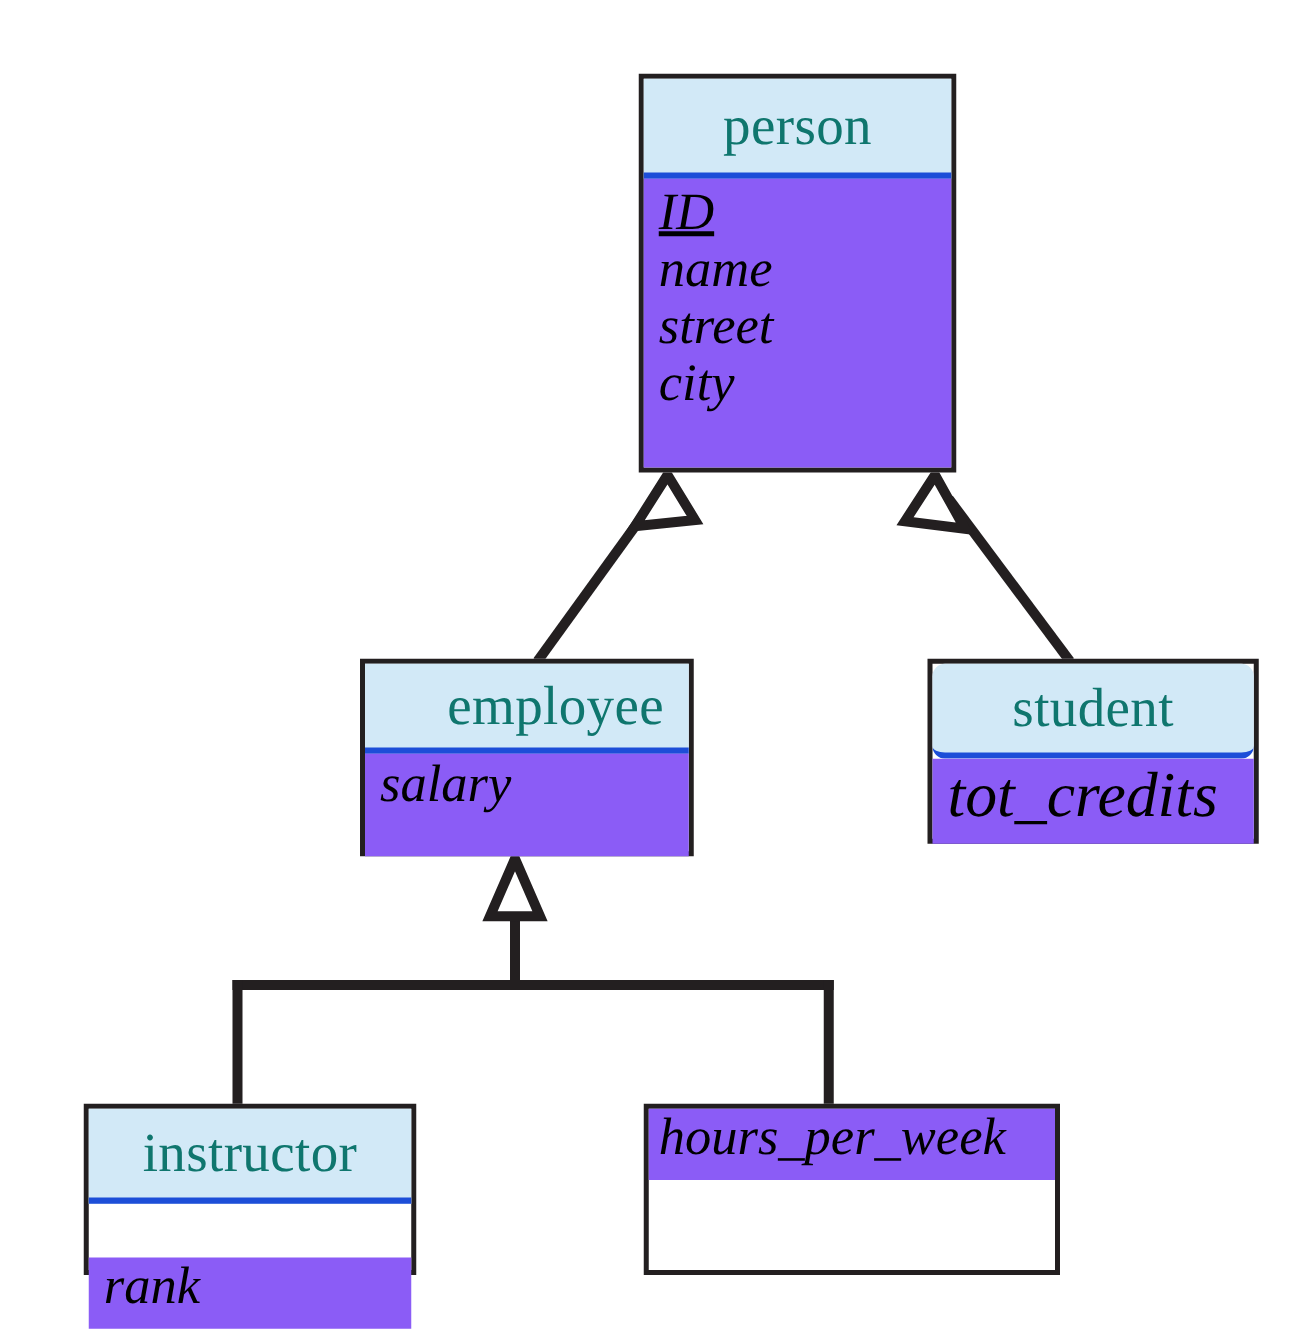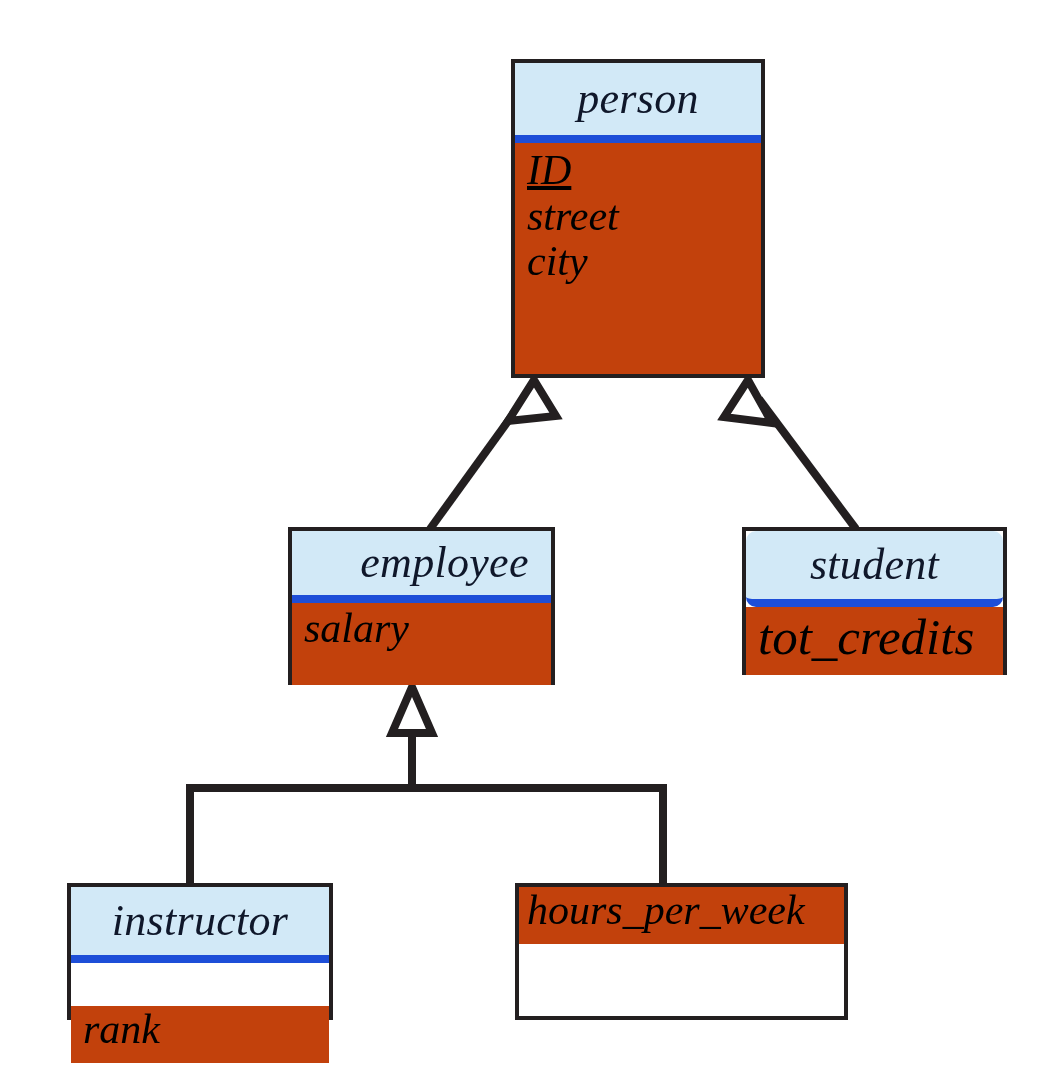--- a/index.html
+++ b/index.html
@@ -28,32 +28,31 @@
   .entity-box {
     position: absolute;
     box-sizing: border-box;
     border: 4px solid #231f20;
     background: #ffffff;
     z-index: 5;
   }
   .entity-header {
     box-sizing: border-box;
     background: #d2e9f7;
-    border-bottom: 8px solid #1d4ed8;
+    border-bottom: 5px solid #1d4ed8;
     display: flex;
     align-items: center;
     justify-content: center;
-    font-style: italic;
-    color: #0f172a;
+    color: #0f766e;
     line-height: 1;
     letter-spacing: 0.3px;
   }
   .entity-attrs {
     box-sizing: border-box;
-    background: #c2410c;
+    background: #8b5cf6;
     padding: 4px 12px 0 12px;
     display: flex;
     flex-direction: column;
     justify-content: flex-start;
   }
   .attr-row {
     font-style: italic;
     color: #000000;
     white-space: nowrap;
     line-height: 1.04;
@@ -117,20 +116,21 @@
       <line x1="190" y1="784" x2="190" y2="885" stroke="#231f20" stroke-width="8"></line>
 
       <line x1="663" y1="784" x2="663" y2="885" stroke="#231f20" stroke-width="8"></line>
     </g>
   </svg>
 
   <div class="entity-box" id="box-person">
     <div class="entity-header">person</div>
     <div class="entity-attrs">
       <div class="attr-row primary-key">ID</div>
+      <div class="attr-row">name</div>
       <div class="attr-row">street</div>
       <div class="attr-row">city</div>
     </div>
   </div>
 
   <div class="entity-box" id="box-employee">
     <div class="entity-header">employee</div>
     <div class="entity-attrs">
       <div class="attr-row">salary</div>
     </div>

